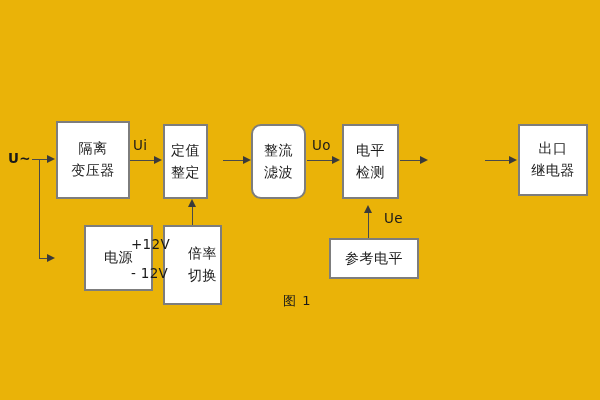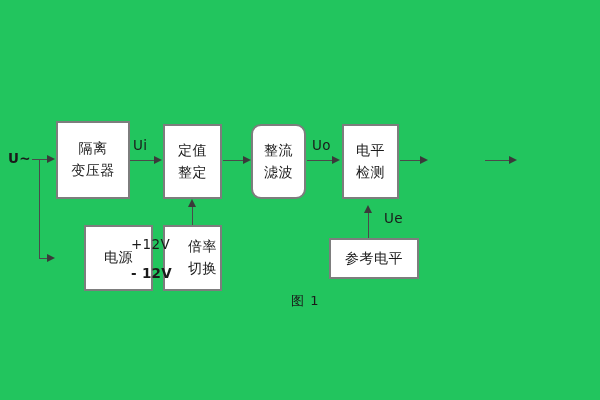--- a/index.html
+++ b/index.html
@@ -7,21 +7,21 @@
     padding: 0;
     background: #ffffff;
   }
   body {
     font-family: "DejaVu Sans", "Liberation Sans", sans-serif;
   }
   #canvas {
     position: relative;
     width: 600px;
     height: 400px;
-    background: #22c55e;
+    background: #eab308;
     overflow: hidden;
   }
   
   .block {
     position: absolute;
     box-sizing: border-box;
     border: 2px solid #7d7d7d;
     background: #ffffff;
     display: flex;
     flex-direction: column;
@@ -71,21 +71,20 @@
     white-space: nowrap;
     letter-spacing: 0.3px;
   }
   .label.bold { font-weight: bold; }
   .caption {
     position: absolute;
     color: #1a1a1a;
     font-size: 13px;
     white-space: nowrap;
     letter-spacing: 1px;
-    margin-left: 8px;
   }
 </style>
 </head>
 <body>
 
 <div id="canvas">
 
   <div class="hline" style="left:32px; top:159px; width:8px;"></div>
 
   <div class="vline" style="left:39px; top:159px; height:99px;"></div>
@@ -125,53 +124,57 @@
 
   <div class="block" style="left:56px; top:121px; width:74px; height:78px;">
     <span class="line">隔离</span>
     <span class="line">变压器</span>
   </div>
 
   <div class="block" style="left:56px; top:225px; width:69px; height:66px;margin-left:28px;">
     <span class="line">电源</span>
   </div>
 
-  <div class="block" style="left:163px; top:124px; width:59px; height:75px;">
+  <div class="block" style="left:163px; top:124px; width:45px; height:75px;">
     <span class="line">定值</span>
     <span class="line">整定</span>
   </div>
 
-  <div class="block" style="left:163px; top:225px; width:59px; height:66px;padding-left:20px;">
+  <div class="block" style="left:163px; top:225px; width:59px; height:80px;padding-left:20px;">
     <span class="line">倍率</span>
     <span class="line">切换</span>
   </div>
 
   <div class="block" style="left:251px; top:124px; width:55px; height:75px;border-radius:10px;">
     <span class="line">整流</span>
     <span class="line">滤波</span>
   </div>
 
   <div class="block" style="left:342px; top:124px; width:57px; height:75px;font-family:Liberation Serif, serif;">
     <span class="line">电平</span>
     <span class="line">检测</span>
   </div>
 
   <div class="block" style="left:329px; top:238px; width:90px; height:41px;text-align:right;">
     <span class="line">参考电平</span>
   </div>
 
 
+  <div class="block" style="left:518px; top:124px; width:70px; height:72px;">
+    <span class="line">出口</span>
+    <span class="line">继电器</span>
+  </div>
 
   <div class="label bold" style="left:8px; top:150px;">U~</div>
 
   <div class="label" style="left:133px; top:137px;">Ui</div>
 
   <div class="label" style="left:312px; top:137px;">Uo</div>
 
   <div class="label" style="left:384px; top:210px;">Ue</div>
 
   <div class="label" style="left:131px; top:236px;">+12V</div>
 
-  <div class="label" style="left:131px; top:265px;font-weight:bold;">- 12V</div>
+  <div class="label" style="left:131px; top:265px;">- 12V</div>
 
   <div class="caption" style="left:283px; top:292px;">图 1</div>
 
 </div>
 
 </body></html>

